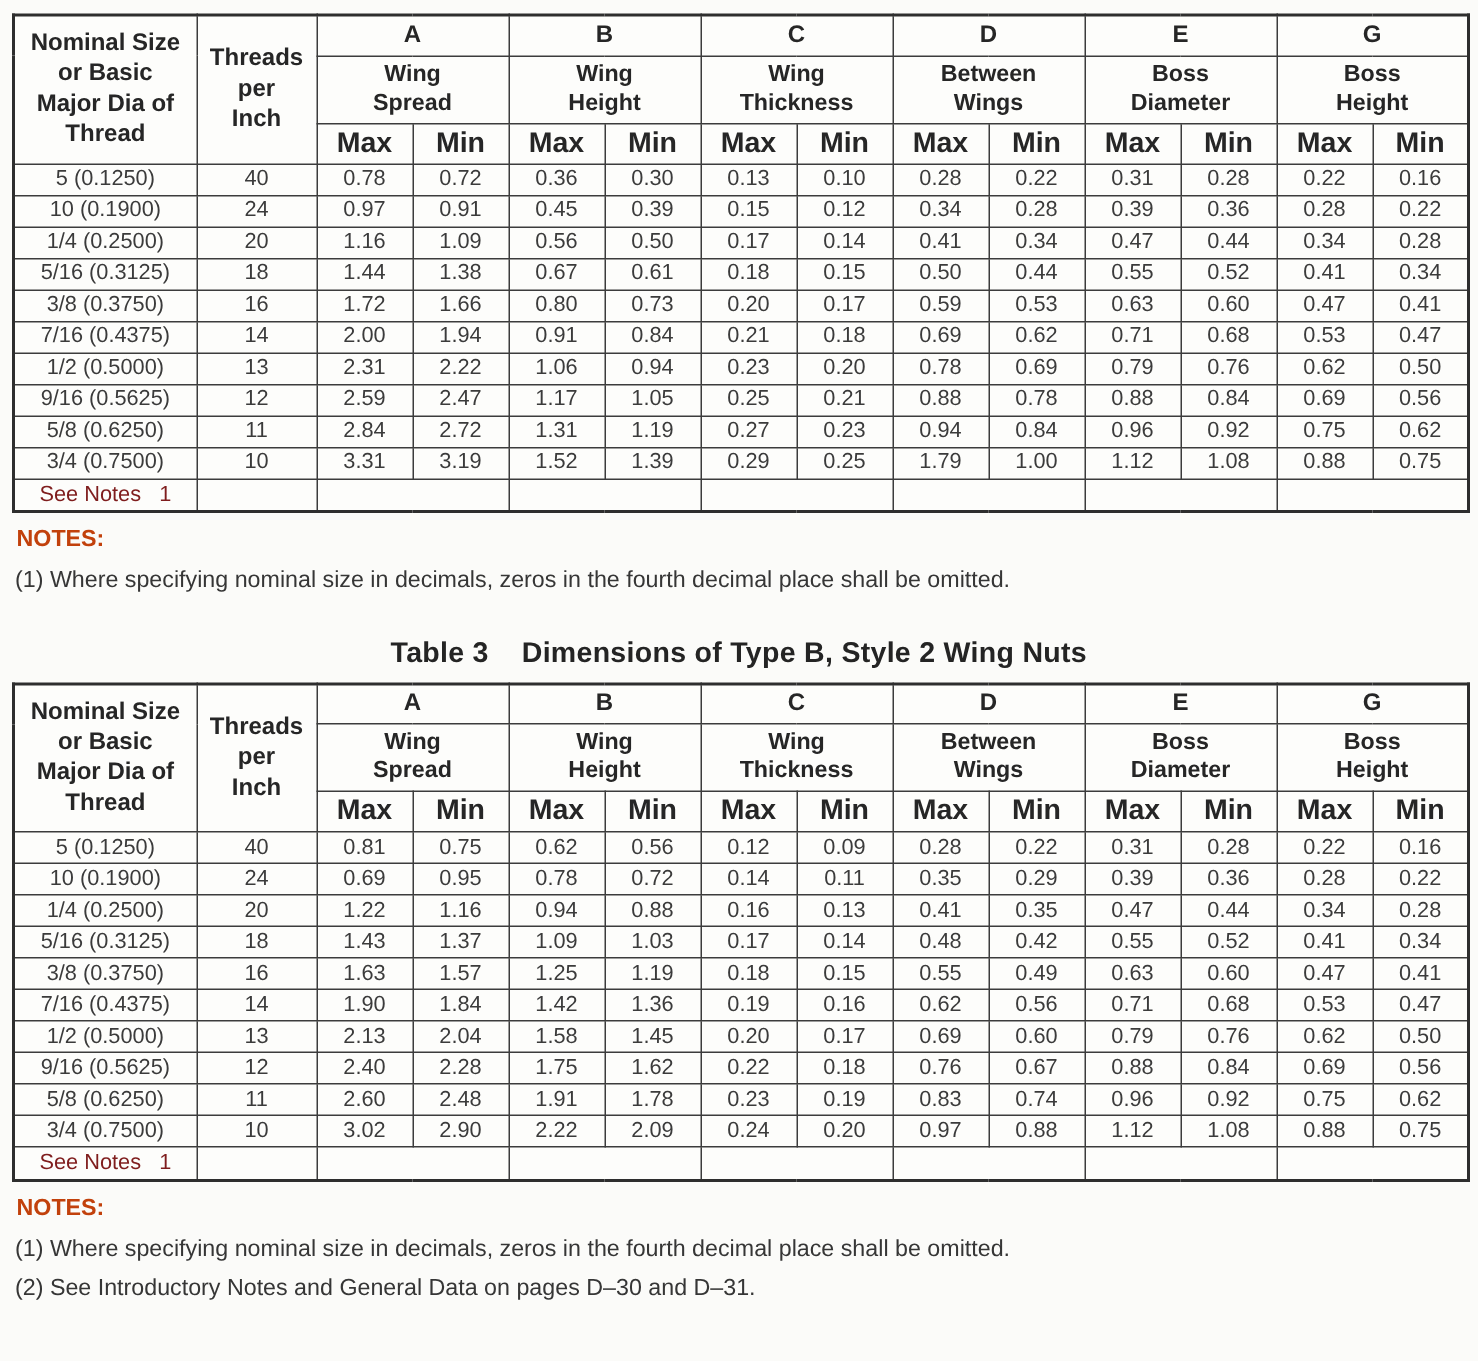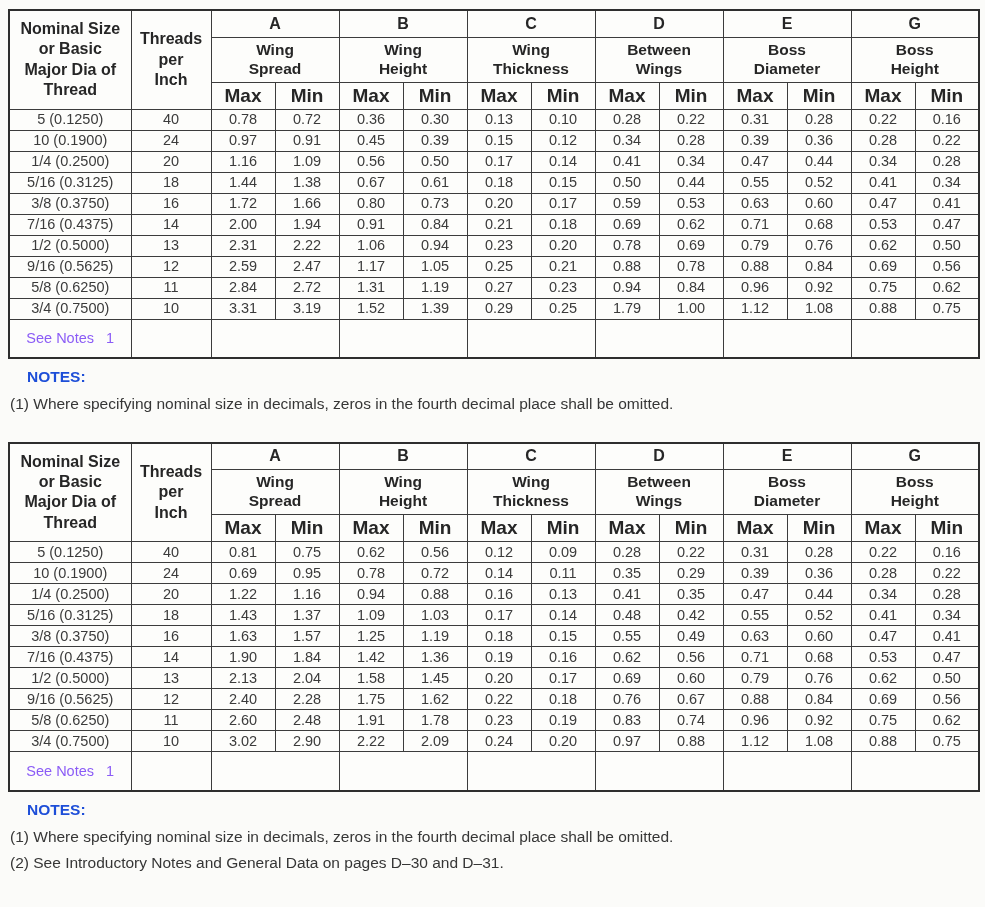--- a/index.html
+++ b/index.html
@@ -48,28 +48,28 @@
     height: 21px;
     font-size: 14.5px;
     color: #3b3b3b;
     border-top: none;
     border-bottom: none;
     line-height: 1;
   }
   tbody tr:first-child td { border-top: 1.5px solid #3c3c3c; }
   td.c-size { text-align: right; padding-right: 14px; white-space: nowrap; }
   tfoot td {
-    height: 39px;
+    height: 22px;
     font-size: 14.5px;
-    color: #8b5cf6;
+    color: #7f1d1d;
     border-top: 1.5px solid #3c3c3c;
   }
   td.see-notes { text-align: left; padding-left: 8px; white-space: pre; }
   .notes { margin: 9px 0 0 10px; }
-  .notes-heading { font-weight: 700; font-size: 15.5px; color: #1d4ed8; margin: 0 0 7px 17px; }
+  .notes-heading { font-weight: 700; font-size: 15.5px; color: #c2410c; margin: 0 0 7px 1px; }
   .note-line { font-size: 15.5px; color: #363636; margin: 0 0 5px 0; line-height: 1.4; }
 </style>
 </head>
 <body>
 
 <div class="page">
 
   <section class="table-section">
     <table class="dims">
         <colgroup>
@@ -312,20 +312,23 @@
           </tr>
         </tfoot>
       </table>
     <div class="notes">
       <p class="notes-heading">NOTES:</p>
       <p class="note-line">(1) Where specifying nominal size in decimals, zeros in the fourth decimal place shall be omitted.</p>
     </div>
   </section>
 
   <section class="table-section second">
+    <h2 class="table-title">
+      <span class="title-label">Table 3</span><span>Dimensions of Type B, Style 2 Wing Nuts</span>
+    </h2>
     <table class="dims">
         <colgroup>
           <col style="width: 122px;">
           <col style="width: 80px;">
           <col style="width: 64px;">
           <col style="width: 64px;">
           <col style="width: 64px;">
           <col style="width: 64px;">
           <col style="width: 64px;">
           <col style="width: 64px;">

